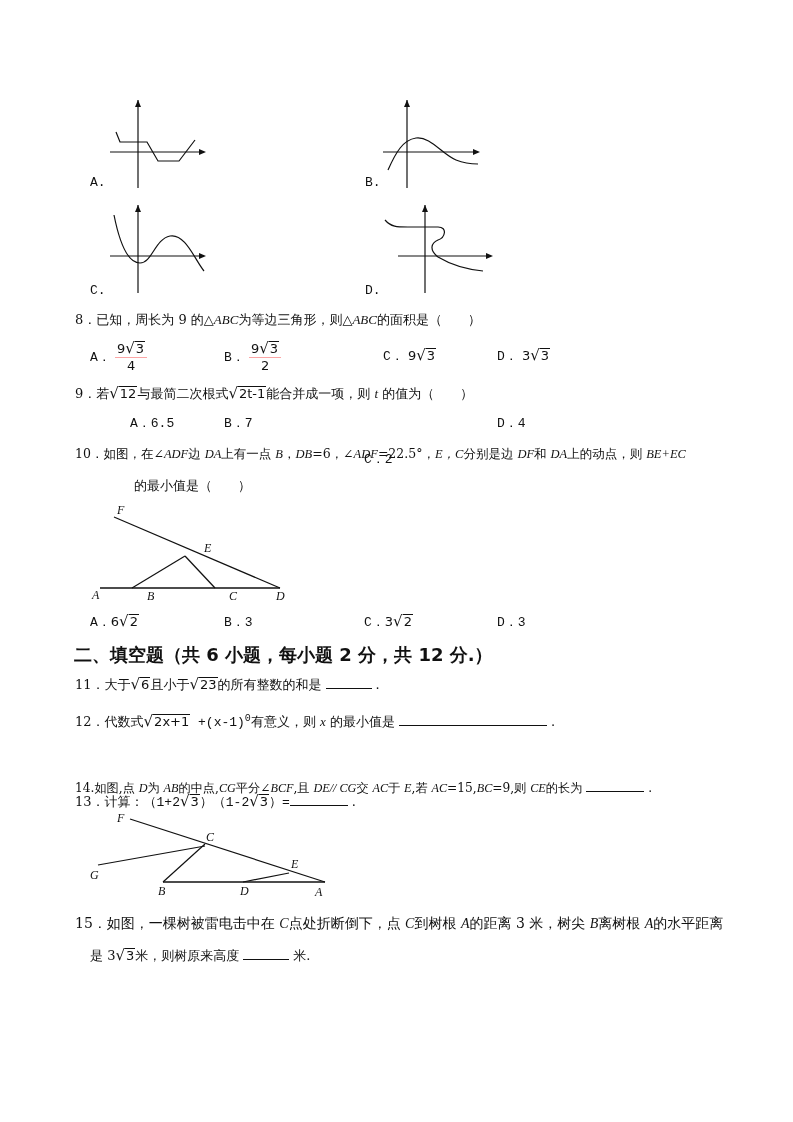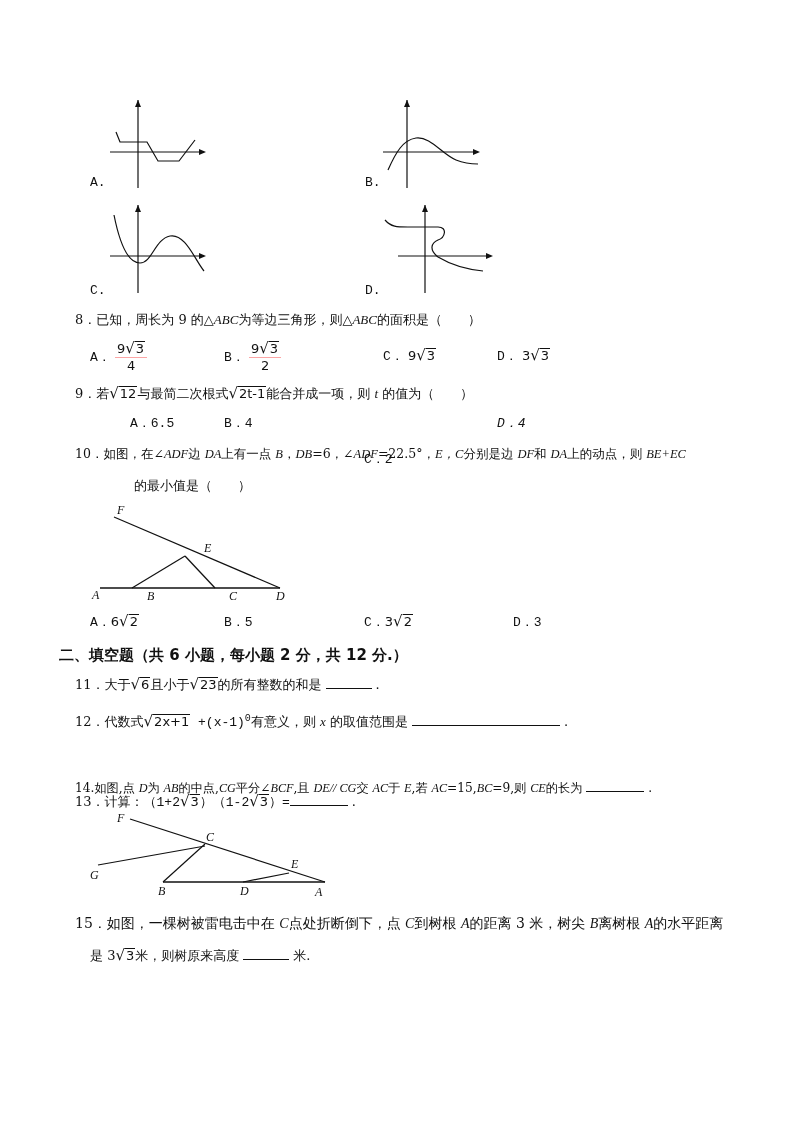--- a/index.html
+++ b/index.html
@@ -81,23 +81,23 @@
 </div>
 <div class="opt" style="left:497px;top:346px;">
   <span class="mono">D．</span>
   <span style="font-family:'DejaVu Sans',sans-serif">3</span><span class="rad">√</span><span class="sqrt">3</span>
 </div>
 
 <div class="line" style="left:75px;top:384px;">
   <span>9．</span><span>若</span><span class="rad">√</span><span class="sqrt">12</span><span>与最简二次根式</span><span class="rad">√</span><span class="sqrt">2t-1</span><span>能合并成一项，则 </span><span class="it">t</span><span> 的值为（　　）</span>
 </div>
 <div class="opt mono" style="left:90px;top:415px;margin-left:40px;">A．6.5</div>
-<div class="opt mono" style="left:224px;top:415px;">B．4</div>
+<div class="opt mono" style="left:224px;top:415px;">B．7</div>
 <div class="opt mono" style="left:364px;top:415px;margin-top:36px;">C．2</div>
-<div class="opt mono" style="left:497px;top:415px;font-style:italic;">D．4</div>
+<div class="opt mono" style="left:497px;top:415px;">D．4</div>
 
 <div class="line" style="left:75px;top:445px;font-size:12.5px;">
   <span>10．</span><span>如图，在∠</span><span class="it">ADF</span><span>边 </span><span class="it">DA</span><span>上有一点 </span><span class="it">B</span><span>，</span><span class="it">DB</span><span>=6，∠</span><span class="it">ADF</span><span>=22.5°，</span><span class="it">E，C</span><span>分别是边 </span><span class="it">DF</span><span>和 </span><span class="it">DA</span><span>上的动点，则 </span><span class="it">BE+EC</span>
 </div>
 <div class="line" style="left:90px;top:477px;padding-left:44px;">的最小值是（　　）</div>
 
 <div>
   <svg class="abs" style="left:90px;top:505px;" width="210" height="100">
     <line x1="24" y1="12" x2="190" y2="83" stroke="#111" stroke-width="1.2"></line>
     <line x1="10" y1="83" x2="190" y2="83" stroke="#111" stroke-width="1.5"></line>
@@ -107,34 +107,34 @@
   <span class="abs it lbl" style="left:117px;top:503px;">F</span>
   <span class="abs it lbl" style="left:204px;top:541px;">E</span>
   <span class="abs it lbl" style="left:92px;top:588px;">A</span>
   <span class="abs it lbl" style="left:147px;top:589px;">B</span>
   <span class="abs it lbl" style="left:229px;top:589px;">C</span>
   <span class="abs it lbl" style="left:276px;top:589px;">D</span>
 </div>
 <div class="opt" style="left:90px;top:612px;">
   <span class="mono">A．</span><span style="font-family:'DejaVu Sans',sans-serif">6</span><span class="rad">√</span><span class="sqrt">2</span>
 </div>
-<div class="opt mono" style="left:224px;top:614px;">B．5</div>
+<div class="opt mono" style="left:224px;top:614px;">B．3</div>
 <div class="opt" style="left:364px;top:612px;">
   <span class="mono">C．</span><span style="font-family:'DejaVu Sans',sans-serif">3</span><span class="rad">√</span><span class="sqrt">2</span>
 </div>
-<div class="opt mono" style="left:497px;top:614px;margin-left:16px;">D．3</div>
+<div class="opt mono" style="left:497px;top:614px;">D．3</div>
 
-<div class="line bold" style="left:59px;top:646px;font-size:15px;">二、填空题（共 6 小题，每小题 2 分，共 12 分.）</div>
+<div class="line bold" style="left:74px;top:646px;font-size:18px;">二、填空题（共 6 小题，每小题 2 分，共 12 分.）</div>
 
 <div class="line" style="left:75px;top:675px;">
   <span>11．</span><span>大于</span><span class="rad">√</span><span class="sqrt">6</span><span>且小于</span><span class="rad">√</span><span class="sqrt">23</span><span>的所有整数的和是</span><span class="blank" style="width:46px;"></span><span>.</span>
 </div>
 
 <div class="line" style="left:75px;top:710px;">
-  <span>12．</span><span>代数式</span><span class="rad">√</span><span class="sqrt mono">2x+1</span><span class="mono"> +(x-1)</span><sup class="mono" style="font-size:10px">0</sup><span>有意义，则 </span><span class="it">x</span><span> 的取值范围是</span><span class="blank" style="width:148px;"></span><span>.</span>
+  <span>12．</span><span>代数式</span><span class="rad">√</span><span class="sqrt mono">2x+1</span><span class="mono"> +(x-1)</span><sup class="mono" style="font-size:10px">0</sup><span>有意义，则 </span><span class="it">x</span><span> 的最小值是</span><span class="blank" style="width:148px;"></span><span>.</span>
 </div>
 
 <div class="line" style="left:75px;top:792px;">
   <span>13．</span><span>计算：</span><span class="mono">（1+2</span><span class="rad">√</span><span class="sqrt mono">3</span><span class="mono">）（1-2</span><span class="rad">√</span><span class="sqrt mono">3</span><span class="mono">）=</span><span class="blank" style="width:58px;margin-left:0;"></span><span>.</span>
 </div>
 
 <div class="line" style="left:75px;top:779px;font-size:12.2px;">
   <span>14.</span><span>如图,点 </span><span class="it">D</span><span>为 </span><span class="it">AB</span><span>的中点,</span><span class="it">CG</span><span>平分∠</span><span class="it">BCF</span><span>,且 </span><span class="it">DE// CG</span><span>交 </span><span class="it">AC</span><span>于 </span><span class="it">E</span><span>,若 </span><span class="it">AC</span><span>=15,</span><span class="it">BC</span><span>=9,则 </span><span class="it">CE</span><span>的长为</span><span class="blank" style="width:58px;"></span><span>.</span>
 </div>
 

